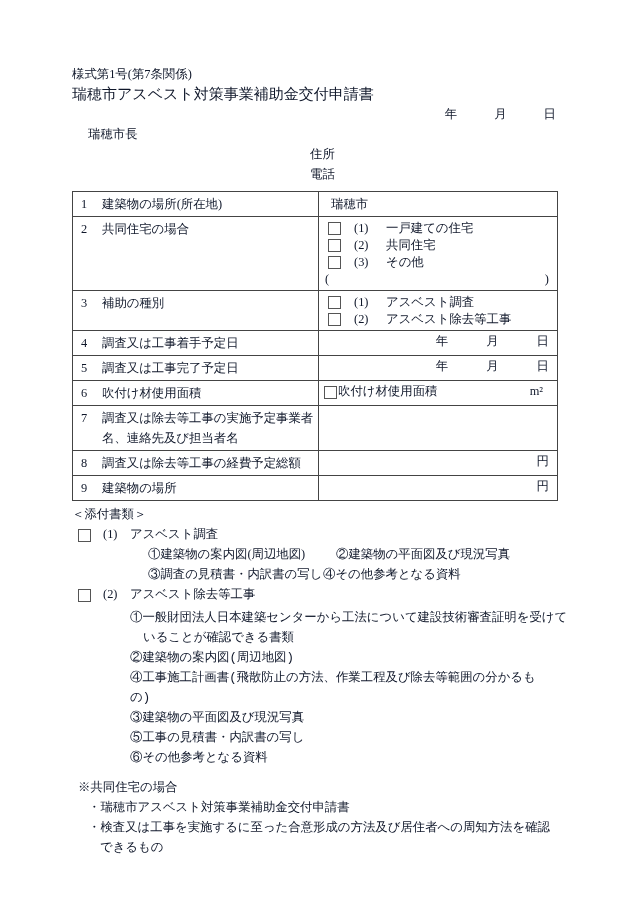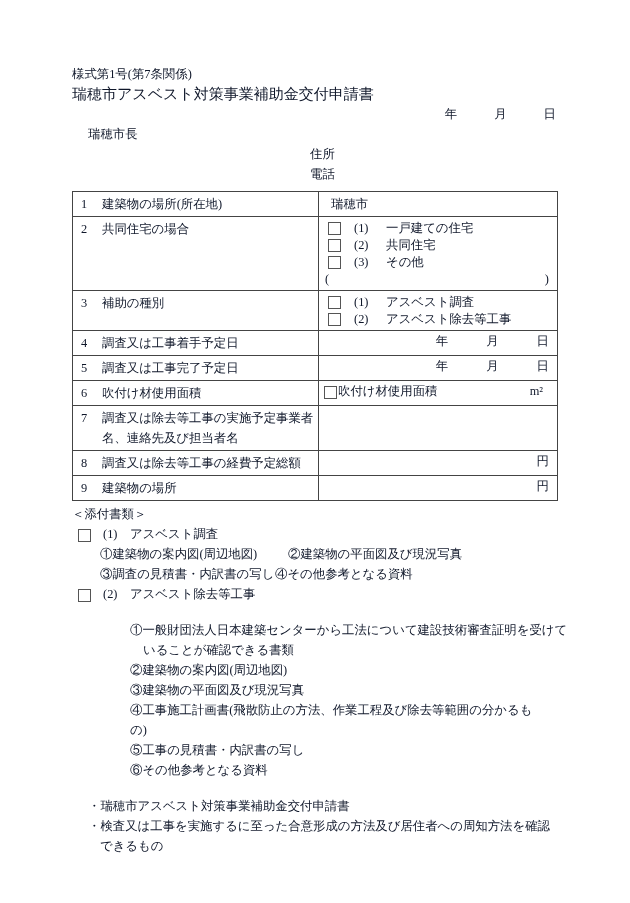--- a/index.html
+++ b/index.html
@@ -43,25 +43,25 @@
   .area-cell .alabel{margin-left:1px;}
   .area-cell .unit{margin-left:auto;padding-right:14px;}
   .empty-cell{height:17px;}
   
   .att{margin-top:3px;}
   .att-heading{line-height:20px;}
   .att-head{display:flex;align-items:flex-start;line-height:20px;}
   .att-head .cb{margin:5px 0 0 6px;}
   .att-head .anum{margin-left:12px;width:22px;flex:0 0 auto;}
   .att-head .atitle{margin-left:5px;}
-  .sub{margin-left:28px;}
+  .sub{margin-left:76px;}
   .tworow{display:flex;line-height:20px;}
   .tworow .c1a{width:188px;flex:0 0 auto;}
   .tworow .c1b{width:175px;flex:0 0 auto;}
-  .doclist{margin:16px;padding:0;list-style:none;margin-left:58px;}
+  .doclist{margin:4px;padding:0;list-style:none;margin-left:58px;font-family:Liberation Mono, monospace;}
   .doclist li{line-height:20px;}
   .doclist li.wrapdoc{box-sizing:border-box;width:445px;padding-left:13px;text-indent:-13px;}
   
   .note{margin-top:9px;}
   .note-heading{margin-left:6px;line-height:20px;}
   .note-items{margin-left:16px;}
   .note-items div{line-height:20px;padding-left:12px;text-indent:-12px;}
 </style>
 </head>
 <body>
@@ -262,27 +262,28 @@
     </div>
 
     <div class="att-head">
       <span class="cb"></span>
       <span class="anum">(2)</span>
       <span class="atitle">アスベスト除去等工事</span>
     </div>
     <ul class="doclist">
       <li class="wrapdoc">①一般財団法人日本建築センターから工法について建設技術審査証明を受けていることが確認できる書類</li>
       <li>②建築物の案内図(周辺地図)</li>
+      <li>④工事施工計画書(飛散防止の方法、作業工程及び除去等範囲の分かるもの)</li>
       <li>③建築物の平面図及び現況写真</li>
-      <li>④工事施工計画書(飛散防止の方法、作業工程及び除去等範囲の分かるもの)</li>
       <li>⑤工事の見積書・内訳書の写し</li>
       <li>⑥その他参考となる資料</li>
     </ul>
   </div>
 
   <div class="note">
+    <div class="note-heading">※共同住宅の場合</div>
     <div class="note-items">
       <div>・瑞穂市アスベスト対策事業補助金交付申請書</div>
       <div>・検査又は工事を実施するに至った合意形成の方法及び居住者への周知方法を確認できるもの</div>
     </div>
   </div>
 
 </div>
 
 </body></html>

